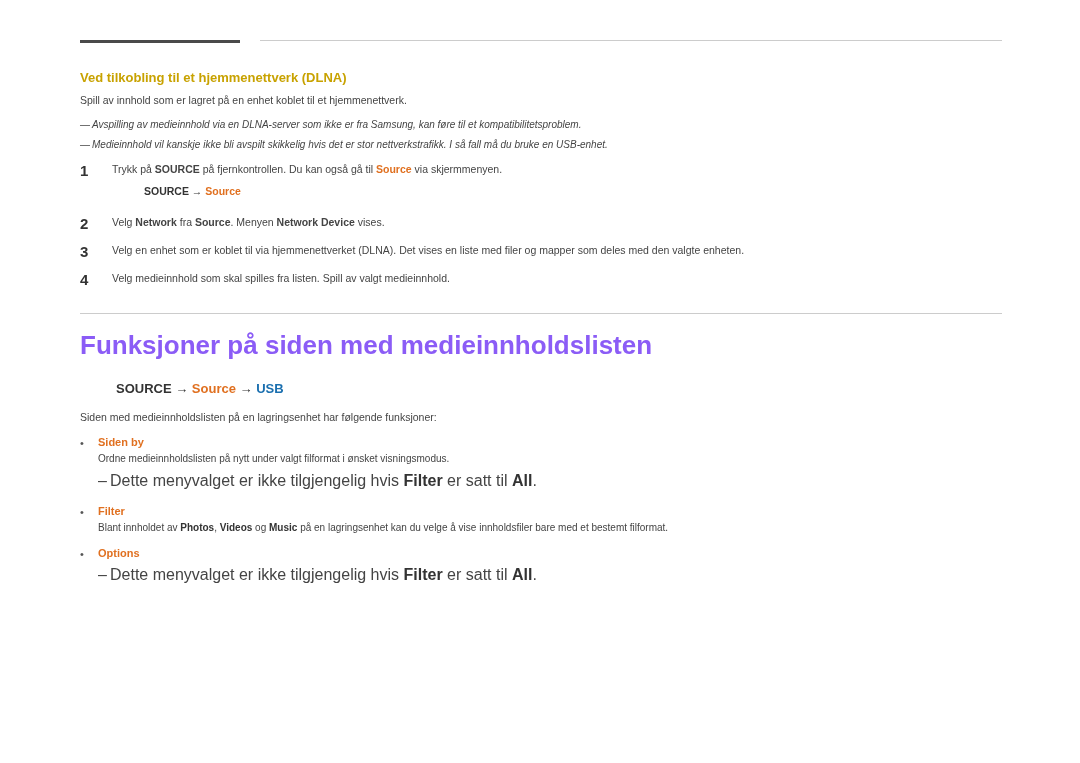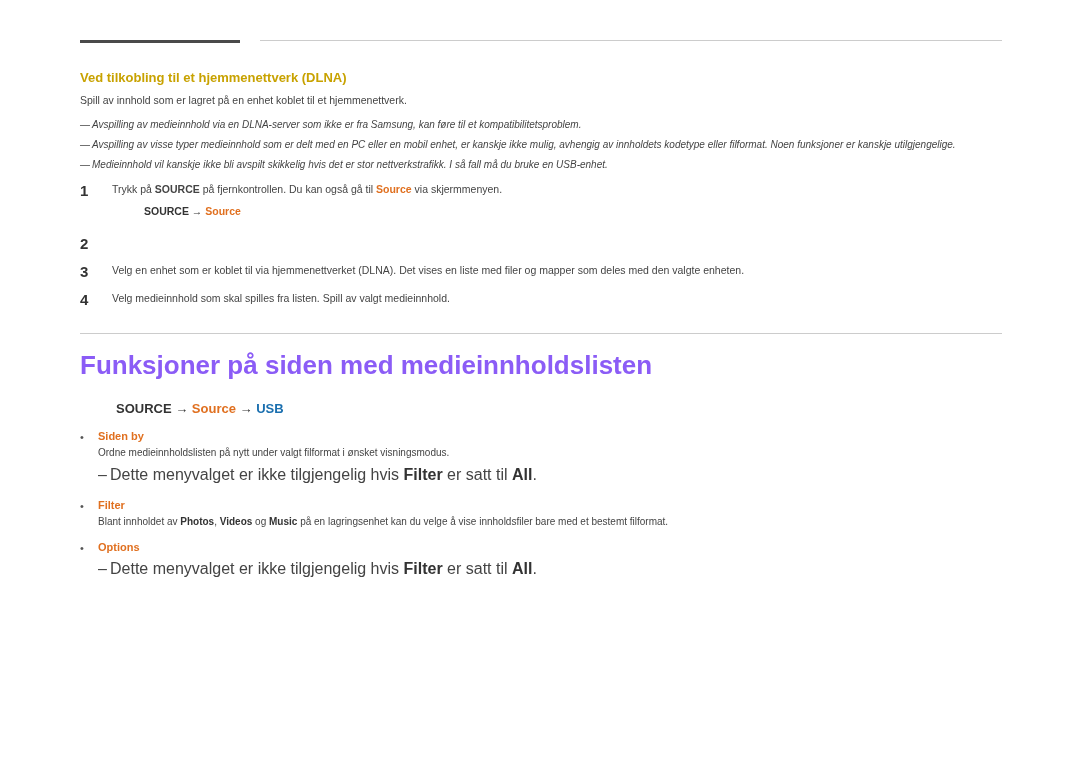--- a/index.html
+++ b/index.html
@@ -183,35 +183,37 @@
 <body>
 
 <div class="page">
   <div class="top-border-left"></div>
   <div class="top-border-right"></div>
 
   <div class="section-top">
     <div class="section-title-dlna">Ved tilkobling til et hjemmenettverk (DLNA)</div>
     <div class="intro-text">Spill av innhold som er lagret på en enhet koblet til et hjemmenettverk.</div>
     <div class="dash-item">Avspilling av medieinnhold via en DLNA-server som ikke er fra Samsung, kan føre til et kompatibilitetsproblem.</div>
-    <div class="dash-item">Avspilling av visse typer medieinnhold som er delt med en PC eller en mobil enhet, er kanskje ikke mulig, avhengig av innholdets kodetype eller filformat. Noen funksjoner er kanskje utilgjengelige.</div>
     <div class="dash-item">Medieinnhold vil kanskje ikke bli avspilt skikkelig hvis det er stor nettverkstrafikk. I så fall må du bruke en USB-enhet.</div>
 
     <div class="numbered-list">
 
       <div class="numbered-item">
         <span class="num">1</span>
         <div class="content">
           Trykk på <span class="bold-text">SOURCE</span> på fjernkontrollen. Du kan også gå til <span class="source-orange">Source</span> via skjermmenyen.
           <div class="source-line">SOURCE → <span class="source-orange">Source</span></div>
         </div>
       </div>
 
       <div class="numbered-item">
         <span class="num">2</span>
+        <div class="content">
+          Velg <span class="bold-text">Network</span> fra <span class="bold-text">Source</span>. Menyen <span class="bold-text">Network Device</span> vises.
+        </div>
       </div>
 
       <div class="numbered-item">
         <span class="num">3</span>
         <div class="content">
           Velg en enhet som er koblet til via hjemmenettverket (DLNA). Det vises en liste med filer og mapper som deles med den valgte enheten.
         </div>
       </div>
 
       <div class="numbered-item">
@@ -225,20 +227,21 @@
   </div>
 
   <hr class="divider">
 
   <div class="main-heading">Funksjoner på siden med medieinnholdslisten</div>
 
   <div class="source-line-usb">
     SOURCE → <span class="usb-orange">Source</span> → <span class="usb-blue">USB</span>
   </div>
 
+  <div class="functions-intro">Siden med medieinnholdslisten på en lagringsenhet har følgende funksjoner:</div>
 
   <ul class="bullet-list">
 
     <li>
       <div class="bullet-row">
         <span class="bullet-dot">•</span>
         <span class="bullet-label">Siden by</span>
       </div>
       <div class="bullet-desc">Ordne medieinnholdslisten på nytt under valgt filformat i ønsket visningsmodus.</div>
       <div class="sub-dash">

